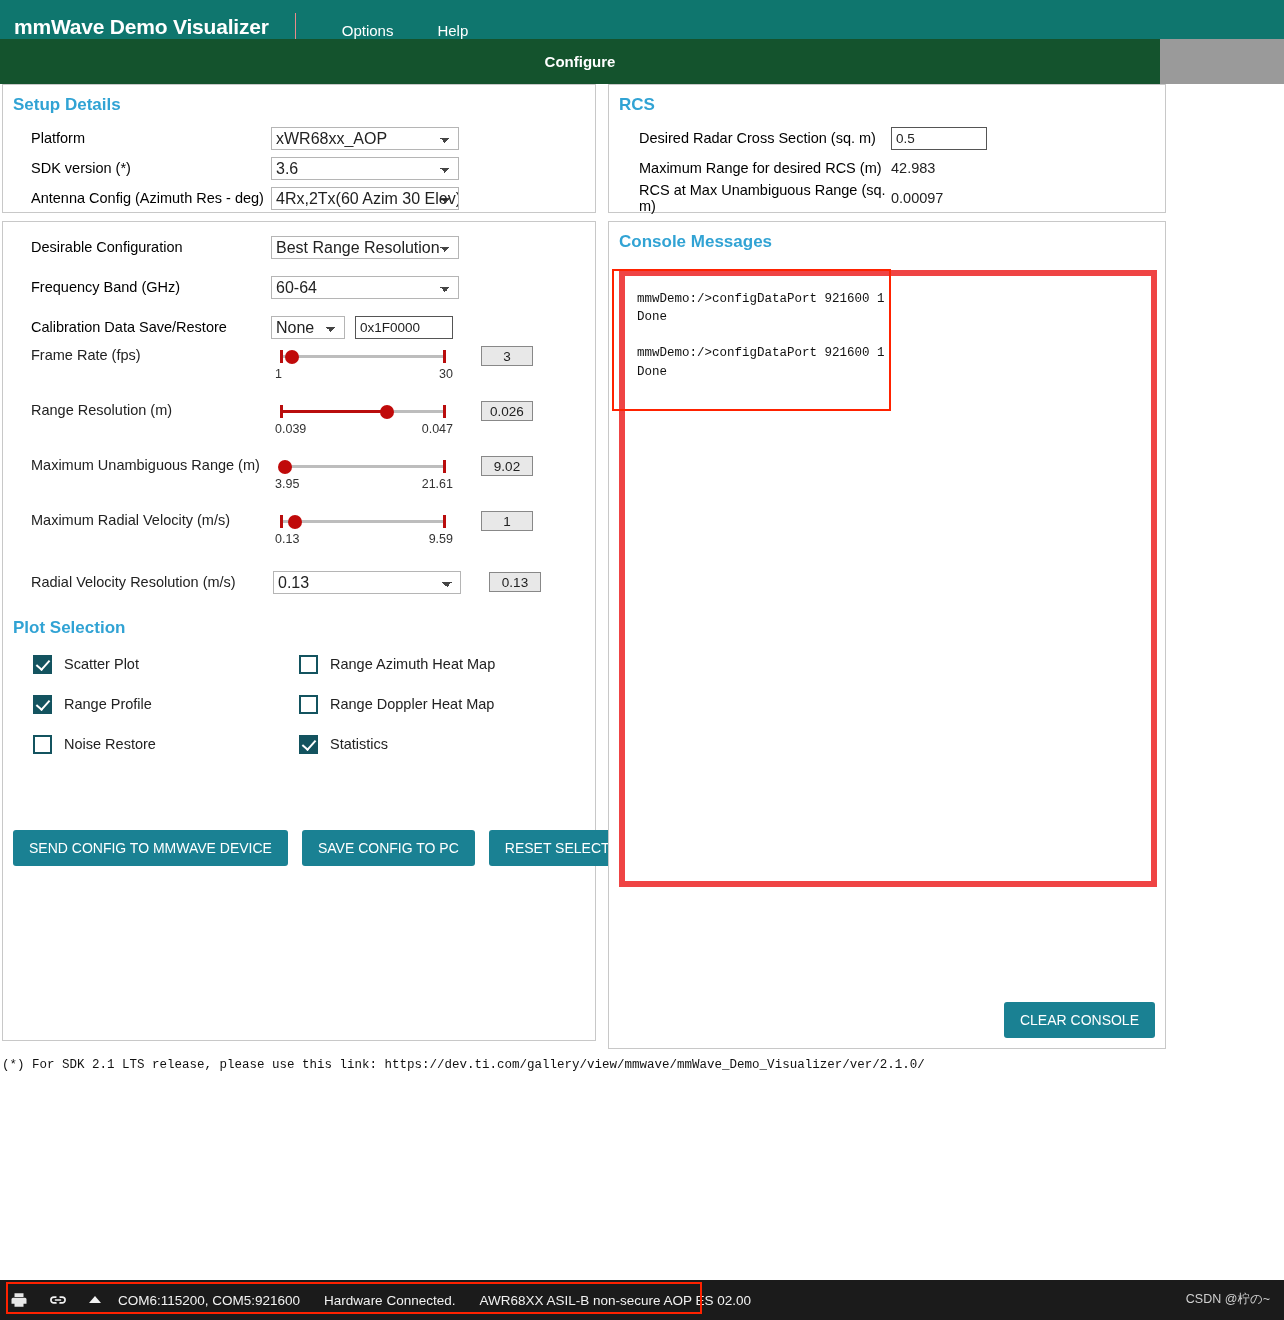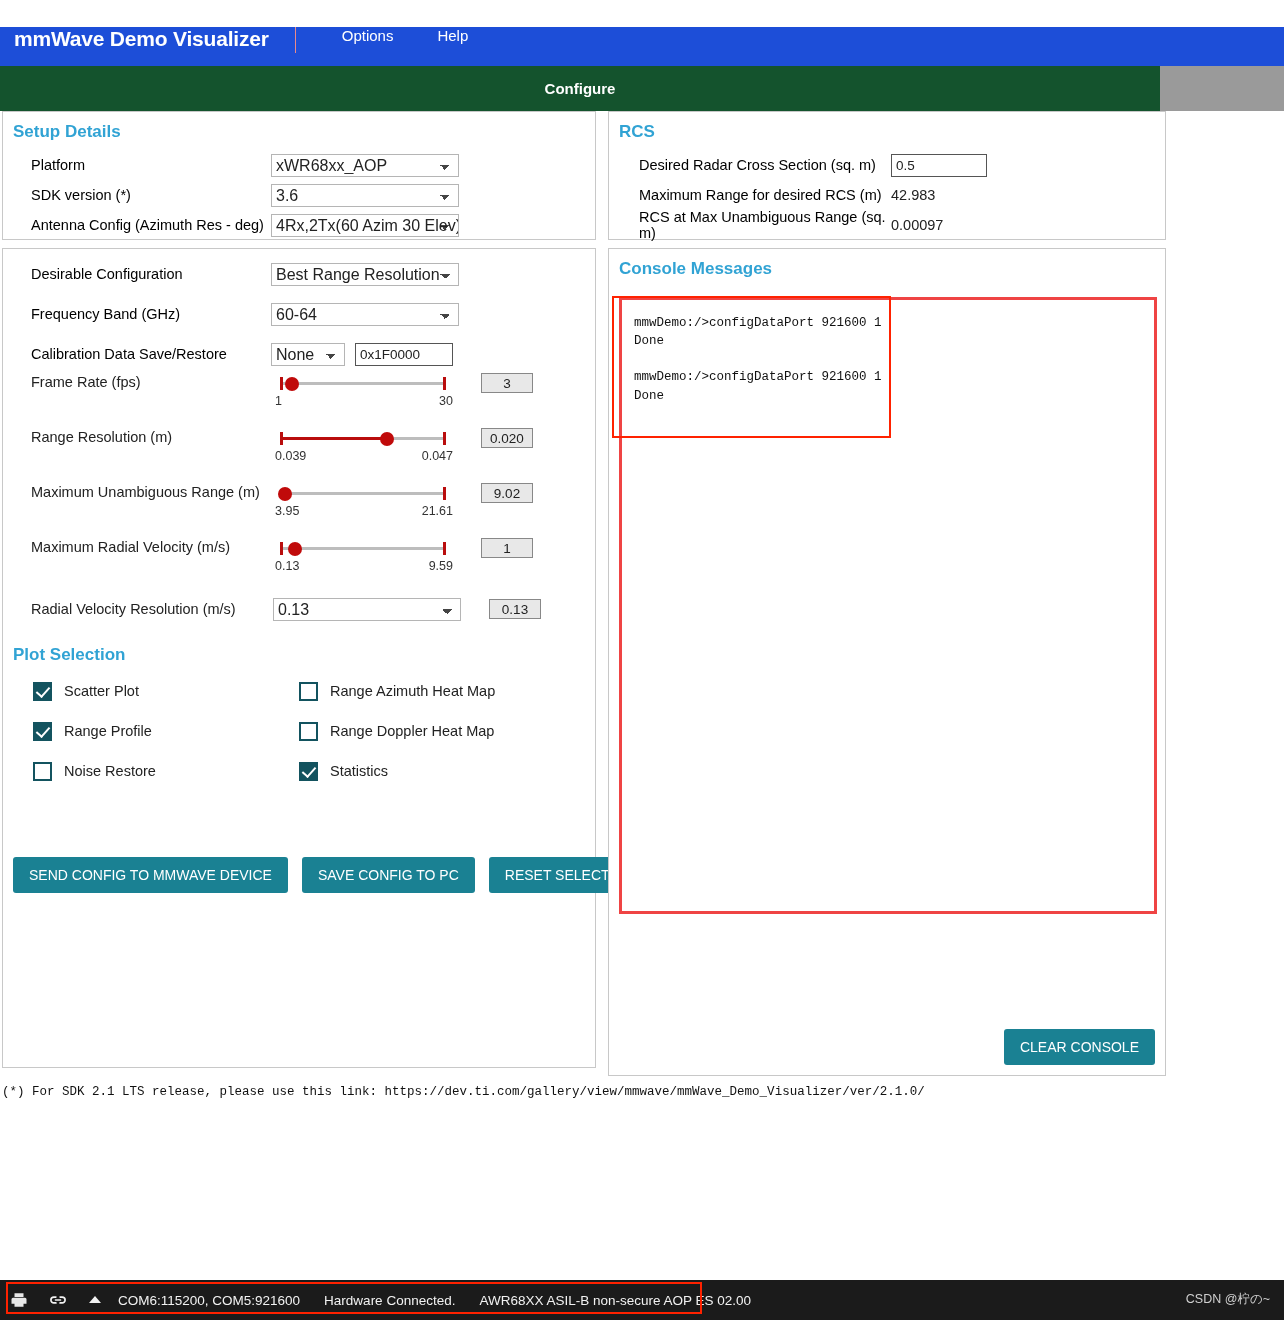--- a/index.html
+++ b/index.html
@@ -9,22 +9,22 @@
     background:#ffffff;
     font-family:"Liberation Sans", sans-serif;
     font-size:14px;
     color:#222;
     position:relative;
     overflow:hidden;
   }
 
   
   .topbar {
-    height:39px; background:#1d4ed8; color:#fff;
-    display:flex; align-items:flex-start; padding:0 0 0 14px;margin-top:27px;
+    height:39px; background:#0f766e; color:#fff;
+    display:flex; align-items:flex-end; padding:0 0 0 14px;
   }
   .brand { font-size:21px; font-weight:bold; letter-spacing:-0.2px; white-space:nowrap; }
   .brand-sep { width:1px; height:26px; background:#e98a8a; margin:0 24px 0 26px; }
   .menu-item { font-size:15px; padding:0 22px; color:#fff; cursor:pointer; }
 
   
   .tabbar { height:45px; background:#9a9a9a; position:relative; }
   .tab-active {
     position:absolute; left:0; top:0; width:1160px; height:45px;
     background:#14532d; color:#fff; font-size:15px; font-weight:bold;
@@ -126,21 +126,21 @@
   .btn {
     background:#1a8193; color:#fff; border:none; border-radius:3px;
     font-family:"Liberation Sans", sans-serif; font-size:14px;
     padding:0 16px; height:36px; margin-right:14px; cursor:pointer;
     white-space:nowrap;
   }
 
   
   .console-box {
     position:absolute; left:10px; top:48px; width:538px; height:617px;
-    border:3px solid #ef4444; background:#fff;
+    border:6px solid #ef4444; background:#fff;
     font-family:"Liberation Mono", monospace; font-size:12.5px;
     color:#111; padding:14px 10px 0 12px; line-height:1.45;
     white-space:pre; overflow:hidden;
   }
   .console-annot {
     position:absolute; left:3px; top:47px; width:279px; height:142px;
     border:2.5px solid #ff2200; pointer-events:none;
   }
   .clear-wrap { position:absolute; right:10px; bottom:10px; }
   .btn-clear {
@@ -290,21 +290,21 @@
           <div class="track-fill" style="left:8px;width:106px;"></div>
           <div class="cap left"></div>
           <div class="cap right"></div>
           <div class="thumb" style="left:114px;"></div>
         </div>
         <div class="ticks">
           <span class="tick-min">0.039</span>
           <span class="tick-max">0.047</span>
         </div>
       </div>
-      <div class="slider-val">0.020</div>
+      <div class="slider-val">0.026</div>
     </div>
 
     <div class="slider-row">
       <span class="slider-lbl">Maximum Unambiguous Range (m)</span>
       <div class="slider-wrap">
         <div class="track">
           <div class="track-bg"></div>
           <div class="cap right"></div>
           <div class="thumb" style="left:12px;"></div>
         </div>

